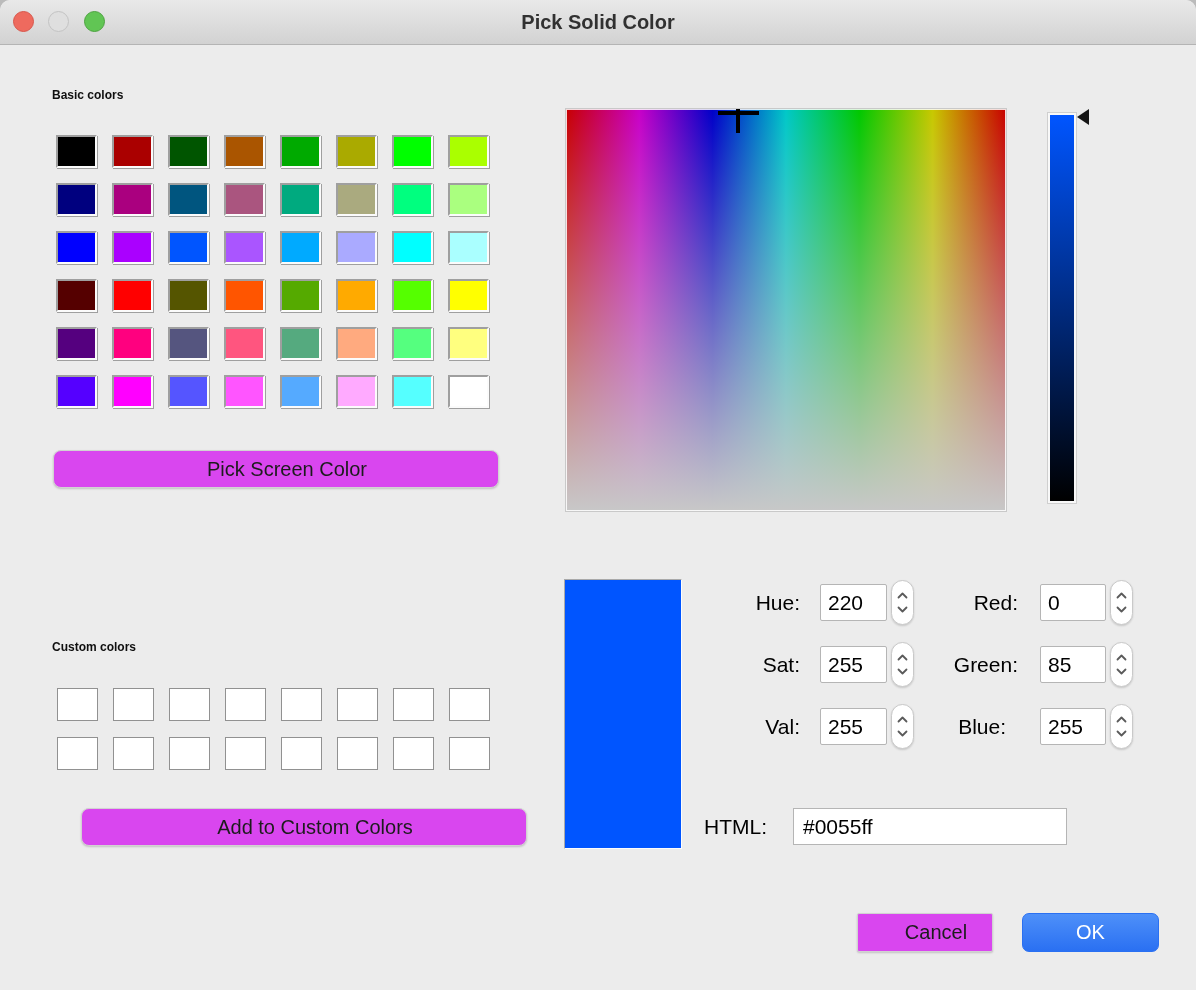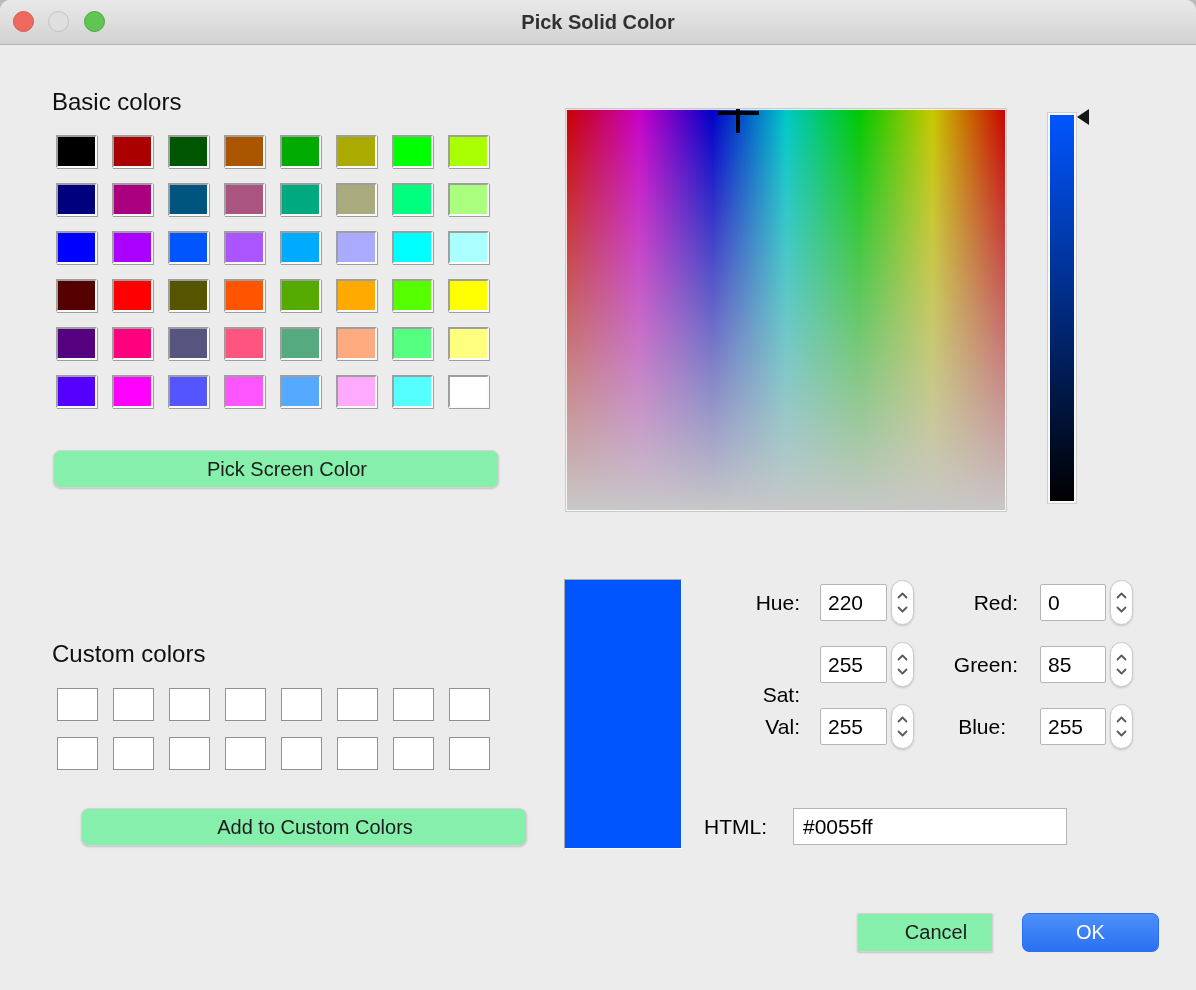--- a/index.html
+++ b/index.html
@@ -11,32 +11,32 @@
   
   .titlebar{position:absolute;left:0;top:0;right:0;height:44px;
     background:linear-gradient(#e9e9e9,#d2d2d2);border-bottom:1px solid #b4b4b4;
     border-radius:10px 10px 0 0;}
   .title{line-height:44px;text-align:center;font-size:20px;font-weight:600;color:#313131;}
   .light{position:absolute;top:11px;width:21px;height:21px;border-radius:50%;box-sizing:border-box;}
   .light.close{left:13px;background:var(--close-light);border:1px solid #d8564b;}
   .light.min{left:48px;background:var(--minimize-light);border:1px solid #c3c3c3;}
   .light.zoom{left:84px;background:var(--zoom-light);border:1px solid #4da340;}
   
-  .section-label{position:absolute;font-size:24px;color:#0f0f0f;}
+  .section-label{position:absolute;font-size:12px;color:#0f0f0f;font-weight:bold;}
   .basic-label{left:52px;top:88px;}
   .custom-label{left:52px;top:640px;}
   
   .swatch-grid{position:absolute;display:grid;grid-template-columns:repeat(8,41px);column-gap:15px;}
   .basic-grid{left:56px;top:135px;row-gap:15px;}
   .custom-grid{left:57px;top:688px;row-gap:16px;}
   .basic-swatch{width:37px;height:29px;border:2px solid;border-color:#9f9f9f #fbfbfb #fbfbfb #9f9f9f;
     box-shadow:1px 1px 0 #9f9f9f;background:#fff;}
   .custom-swatch{width:39px;height:31px;border:1px solid #919191;background:#fff;}
   
-  .push-btn{position:absolute;height:38px;background:#86efac;border:1px solid #d2d2d2;border-radius:8px;
+  .push-btn{position:absolute;height:38px;background:#d946ef;border:1px solid #d2d2d2;border-radius:8px;
     box-shadow:0 1px 2px rgba(0,0,0,.18);font-size:20px;color:#1c1c1c;
     display:flex;align-items:center;justify-content:center;box-sizing:border-box;cursor:default;padding-left:22px;}
   .pick-screen{left:53px;top:450px;width:446px;}
   .add-custom{left:53px;top:808px;width:446px;margin-left:28px;}
   
   .hue-map{position:absolute;left:565px;top:108px;width:440px;height:402px;
     border:1px solid #c9c9c9;box-shadow:inset 0 0 0 1px rgba(255,255,255,.85);
     overflow:hidden;
     background:
       linear-gradient(to bottom, rgba(200,200,200,0) 0%, rgba(200,200,200,1) 100%),
@@ -47,21 +47,21 @@
   .val-slider{position:absolute;left:1048px;top:113px;width:24px;height:386px;
     border:2px solid #f8f8f8;outline:1px solid #cfcfcf;
     background:linear-gradient(to bottom,var(--selected) 0%,#000 100%);}
   .slider-arrow{position:absolute;left:1077px;top:109px;width:0;height:0;
     border-top:8px solid transparent;border-bottom:8px solid transparent;border-right:12px solid #161616;}
   
   .preview{position:absolute;left:564px;top:579px;width:116px;height:268px;
     border:1px solid;border-color:#a9a9a9 #fdfdfd #fdfdfd #a9a9a9;background:var(--selected);}
   
   .f-label{position:absolute;width:110px;font-size:21px;color:#000;text-align:right;line-height:26px;}
-  .lbl-hue{left:690px;top:590px;} .lbl-sat{left:690px;top:682px;} .lbl-val{left:690px;top:714px;}
+  .lbl-hue{left:690px;top:590px;} .lbl-sat{left:690px;top:652px;} .lbl-val{left:690px;top:714px;}
   .lbl-red{left:908px;top:590px;} .lbl-green{left:908px;top:652px;} .lbl-blue{left:896px;top:714px;}
   .lbl-html{left:657px;top:814px;}
   .num-input{position:absolute;box-sizing:border-box;height:37px;border:1px solid #b5b5b5;border-radius:2px;
     background:#fff;color:#000;font-size:21px;font-family:inherit;padding:0 2px 0 7px;outline:none;}
   .in-hue{left:820px;top:584px;width:67px;} .in-sat{left:820px;top:646px;width:67px;}
   .in-val{left:820px;top:708px;width:67px;} .in-red{left:1040px;top:584px;width:66px;}
   .in-green{left:1040px;top:646px;width:66px;} .in-blue{left:1040px;top:708px;width:66px;}
   .html-input{left:793px;top:808px;width:274px;padding-left:9px;border-radius:0;}
   .spinner{position:absolute;width:23px;height:45px;box-sizing:border-box;background:#fff;
     border:1px solid #c9c9c9;border-radius:12px;box-shadow:0 1px 2px rgba(0,0,0,.15);

